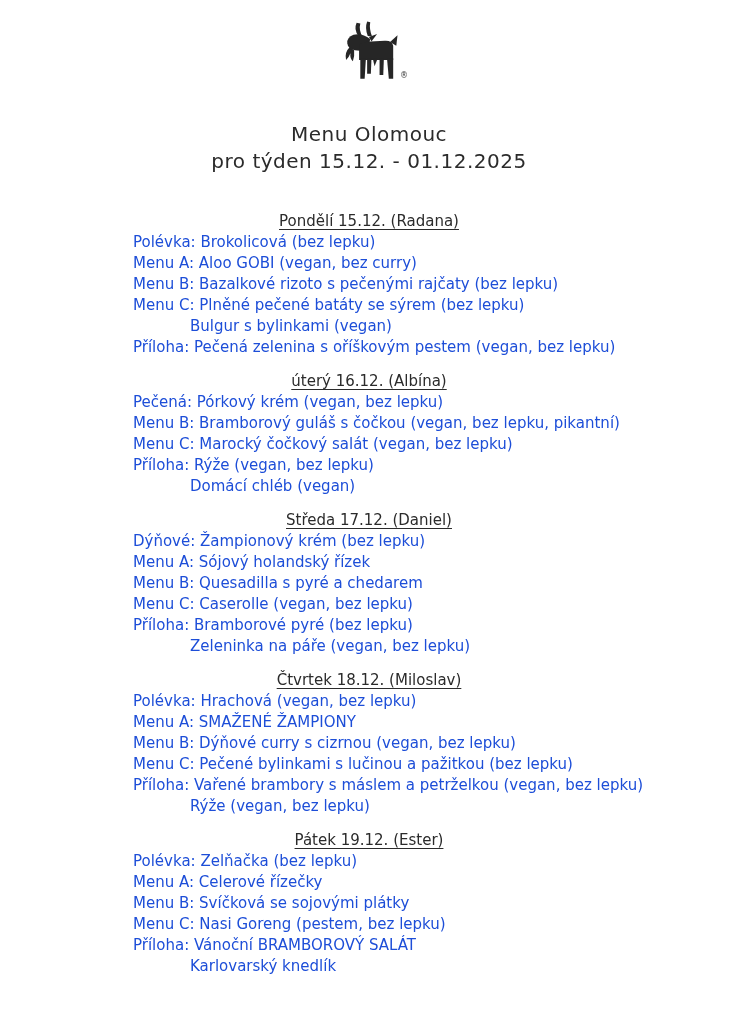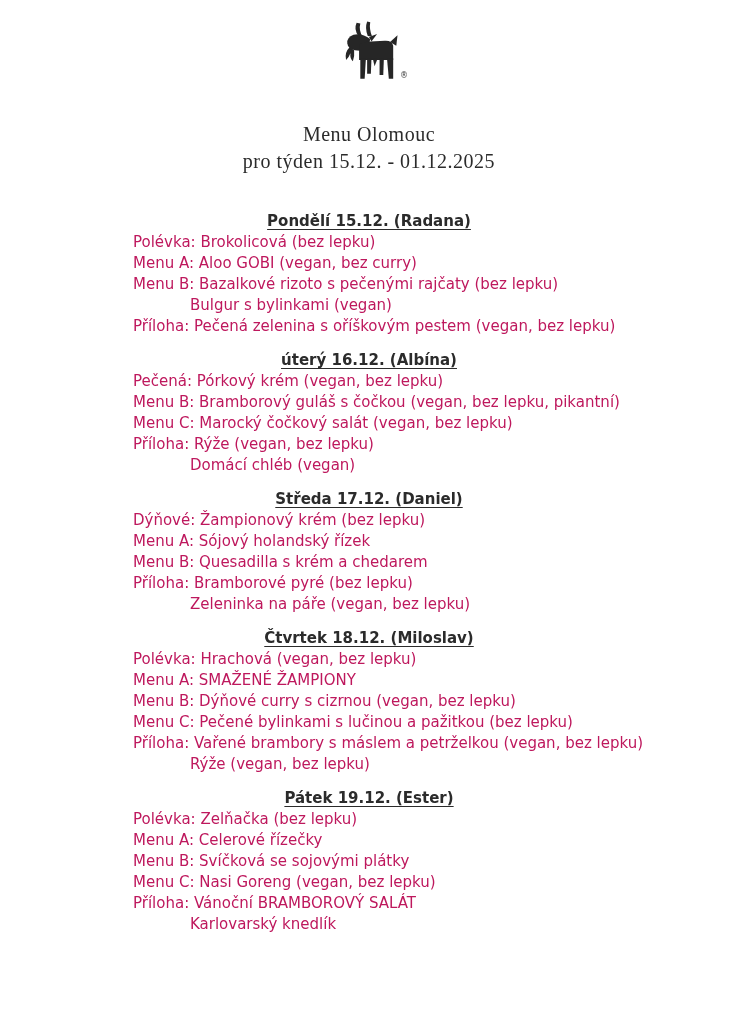--- a/index.html
+++ b/index.html
@@ -44,47 +44,46 @@
   .title-block {
     position: absolute;
     top: 121px;
     left: 0;
     width: 100%;
     text-align: center;
     font-size: 20px;
     line-height: 27px;
     letter-spacing: 0.5px;
     color: #2b2b2b;
-    font-family: Liberation Serif, serif;
   }
   .days {
     position: absolute;
     top: 211px;
     left: 133px;
     width: 472px;
   }
   .day {
     margin-bottom: 13px;
   }
   .day-heading {
     margin: 0 0 1px 0;
     font-size: 15px;
-    font-weight: bold;
+    font-weight: normal;
     line-height: 20px;
     text-align: center;
     text-decoration: underline;
     text-underline-offset: 3px;
     white-space: nowrap;
     color: #2b2b2b;
   }
   .line {
     font-size: 15px;
     line-height: 21px;
     white-space: nowrap;
-    color: #be185d;
+    color: #1d4ed8;
   }
   .line.cont {
     padding-left: 57px;
   }
 </style>
 </head>
 <body>
 
 <div class="page">
 
@@ -120,56 +119,58 @@
     <div>pro týden 15.12. - 01.12.2025</div>
   </div>
 
   <div class="days">
 
     <section class="day">
       <h2 class="day-heading">Pondělí 15.12. (Radana)</h2>
       <div class="line">Polévka: Brokolicová (bez lepku)</div>
       <div class="line">Menu A: Aloo GOBI (vegan, bez curry)</div>
       <div class="line">Menu B: Bazalkové rizoto s pečenými rajčaty (bez lepku)</div>
+      <div class="line">Menu C: Plněné pečené batáty se sýrem (bez lepku)</div>
       <div class="line cont">Bulgur s bylinkami (vegan)</div>
       <div class="line">Příloha: Pečená zelenina s oříškovým pestem (vegan, bez lepku)</div>
     </section>
 
     <section class="day">
       <h2 class="day-heading">úterý 16.12. (Albína)</h2>
       <div class="line">Pečená: Pórkový krém (vegan, bez lepku)</div>
       <div class="line">Menu B: Bramborový guláš s čočkou (vegan, bez lepku, pikantní)</div>
       <div class="line">Menu C: Marocký čočkový salát (vegan, bez lepku)</div>
       <div class="line">Příloha: Rýže (vegan, bez lepku)</div>
       <div class="line cont">Domácí chléb (vegan)</div>
     </section>
 
     <section class="day">
       <h2 class="day-heading">Středa 17.12. (Daniel)</h2>
       <div class="line">Dýňové: Žampionový krém (bez lepku)</div>
       <div class="line">Menu A: Sójový holandský řízek</div>
-      <div class="line">Menu B: Quesadilla s krém a chedarem</div>
+      <div class="line">Menu B: Quesadilla s pyré a chedarem</div>
+      <div class="line">Menu C: Caserolle (vegan, bez lepku)</div>
       <div class="line">Příloha: Bramborové pyré (bez lepku)</div>
       <div class="line cont">Zeleninka na páře (vegan, bez lepku)</div>
     </section>
 
     <section class="day">
       <h2 class="day-heading">Čtvrtek 18.12. (Miloslav)</h2>
       <div class="line">Polévka: Hrachová (vegan, bez lepku)</div>
       <div class="line">Menu A: SMAŽENÉ ŽAMPIONY</div>
       <div class="line">Menu B: Dýňové curry s cizrnou (vegan, bez lepku)</div>
       <div class="line">Menu C: Pečené bylinkami s lučinou a pažitkou (bez lepku)</div>
       <div class="line">Příloha: Vařené brambory s máslem a petrželkou (vegan, bez lepku)</div>
       <div class="line cont">Rýže (vegan, bez lepku)</div>
     </section>
 
     <section class="day">
       <h2 class="day-heading">Pátek 19.12. (Ester)</h2>
       <div class="line">Polévka: Zelňačka (bez lepku)</div>
       <div class="line">Menu A: Celerové řízečky</div>
       <div class="line">Menu B: Svíčková se sojovými plátky</div>
-      <div class="line">Menu C: Nasi Goreng (vegan, bez lepku)</div>
+      <div class="line">Menu C: Nasi Goreng (pestem, bez lepku)</div>
       <div class="line">Příloha: Vánoční BRAMBOROVÝ SALÁT</div>
       <div class="line cont">Karlovarský knedlík</div>
     </section>
 
   </div>
 </div>
 
 </body></html>

